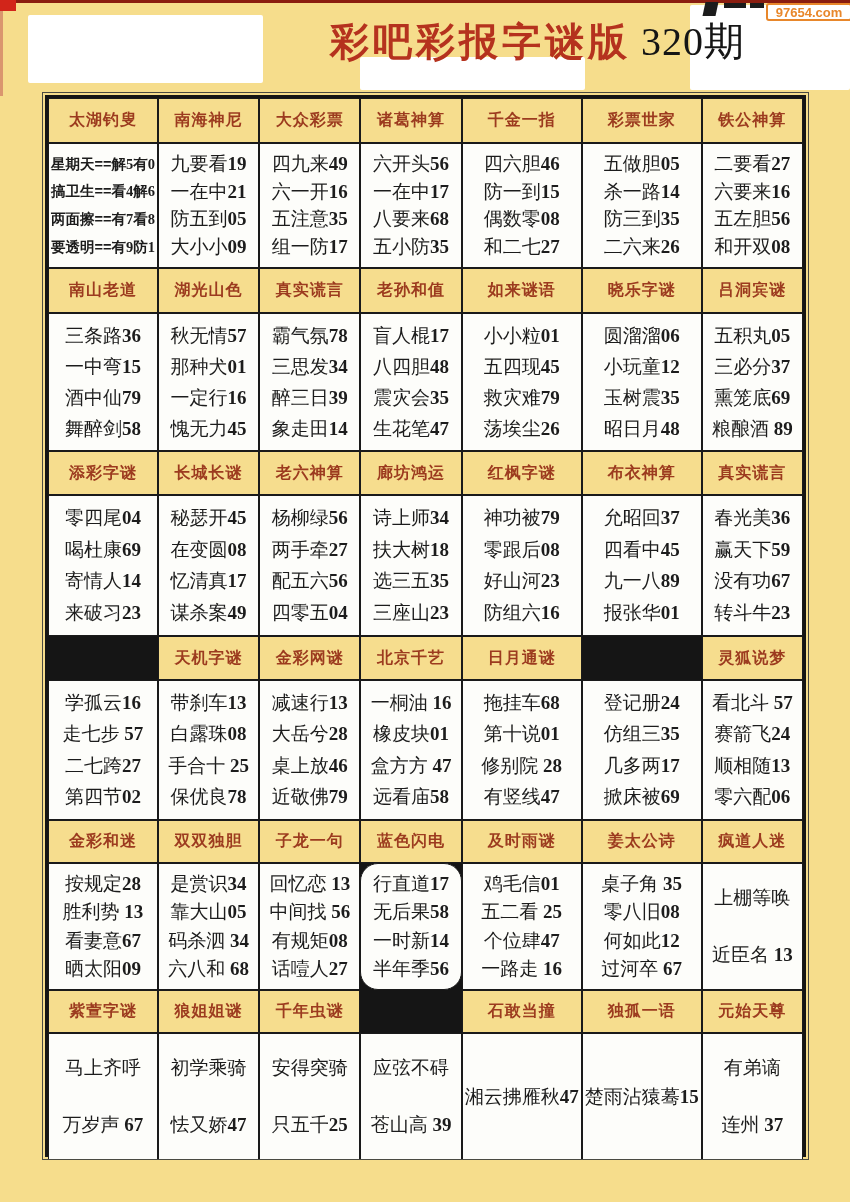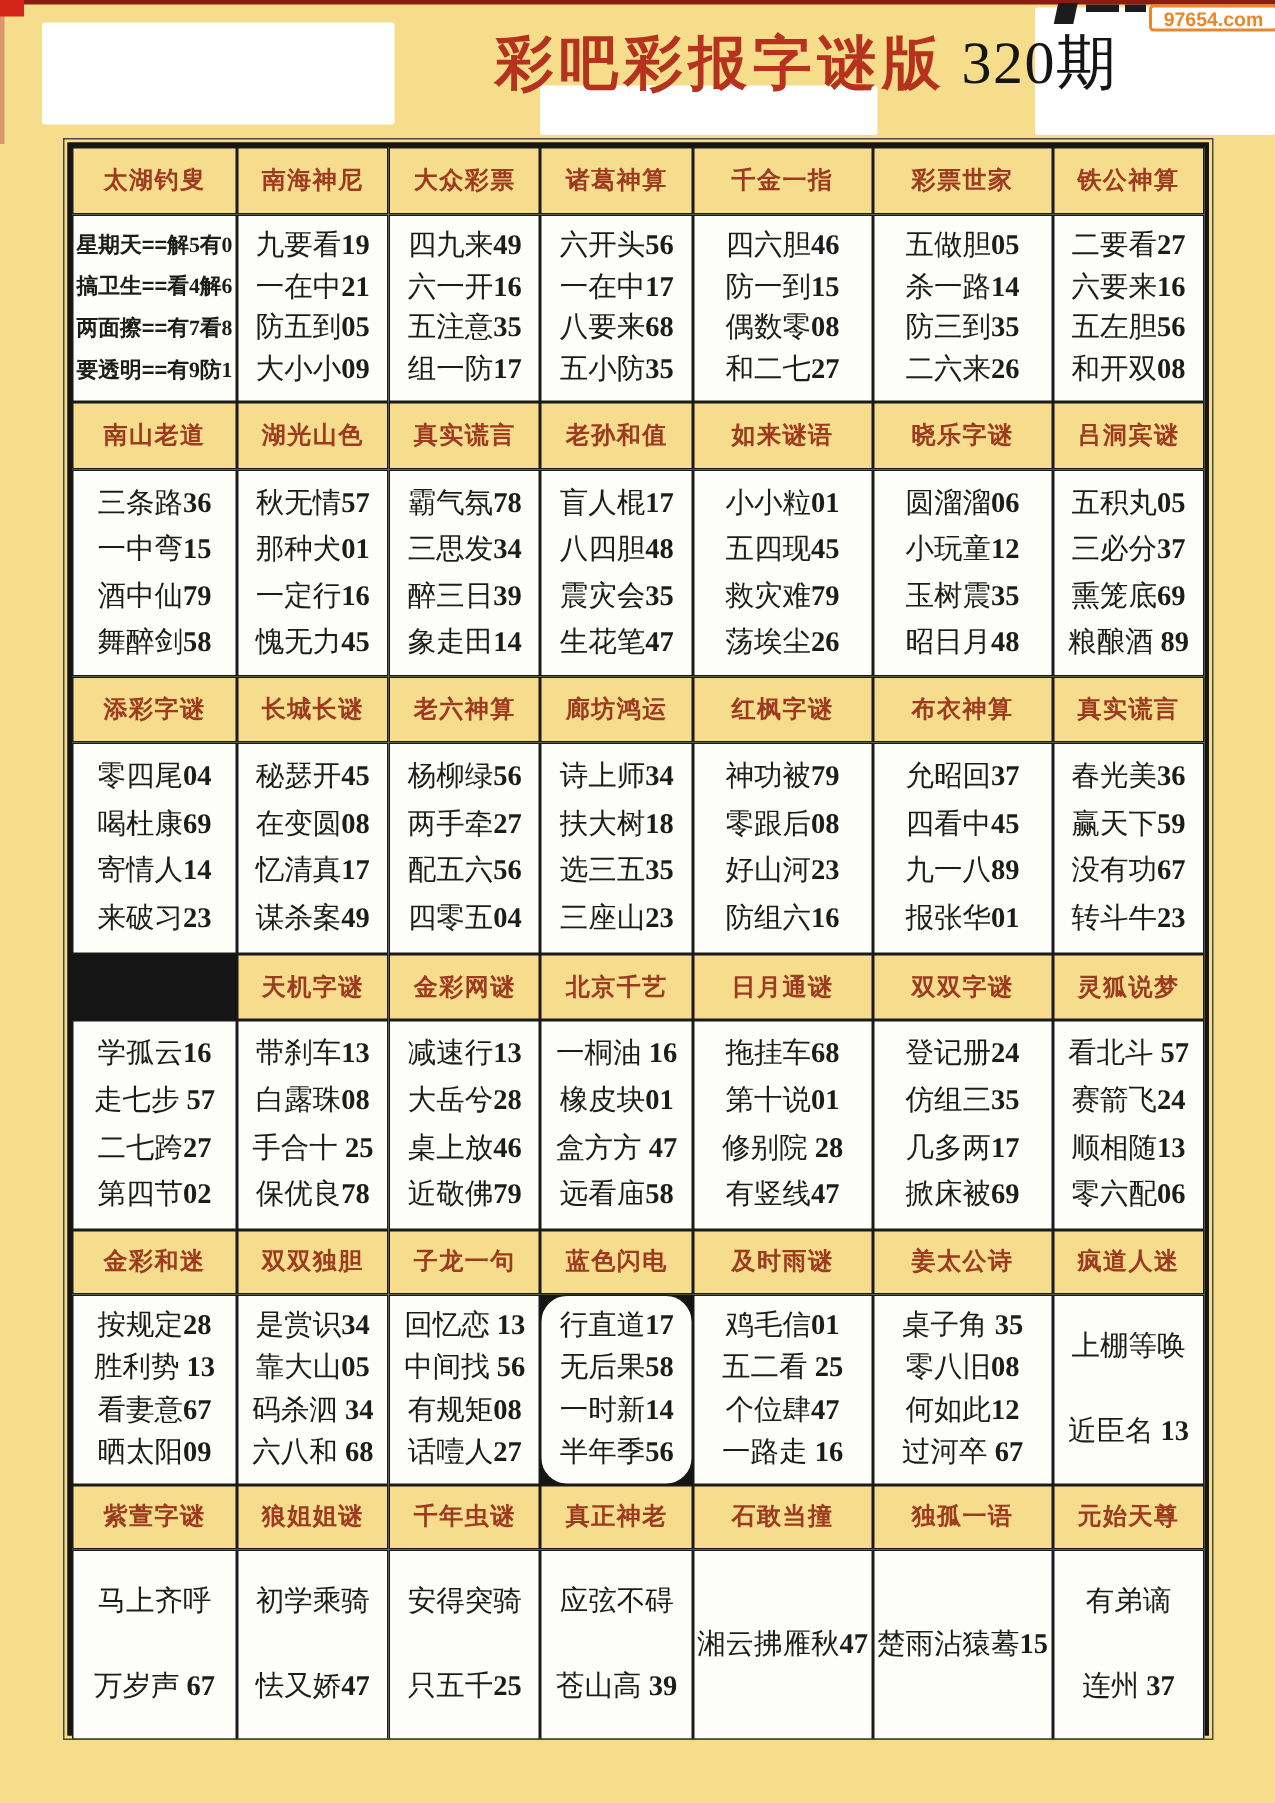--- a/index.html
+++ b/index.html
@@ -265,21 +265,20 @@
       <span class="line">盒方方 <b>47</b></span>
       <span class="line">远看庙<b>58</b></span>
     </div>
     <div class="hd" style="grid-area: 7 / 5;">日月通谜</div>
     <div class="ct" style="grid-area: 8 / 5;">
       <span class="line">拖挂车<b>68</b></span>
       <span class="line">第十说<b>01</b></span>
       <span class="line">修别院 <b>28</b></span>
       <span class="line">有竖线<b>47</b></span>
     </div>
-    <div class="hd" style="grid-area: 7 / 6;">双双字谜</div>
     <div class="ct" style="grid-area: 8 / 6;">
       <span class="line">登记册<b>24</b></span>
       <span class="line">仿组三<b>35</b></span>
       <span class="line">几多两<b>17</b></span>
       <span class="line">掀床被<b>69</b></span>
     </div>
     <div class="hd" style="grid-area: 7 / 7;">灵狐说梦</div>
     <div class="ct" style="grid-area: 8 / 7;">
       <span class="line">看北斗 <b>57</b></span>
       <span class="line">赛箭飞<b>24</b></span>
@@ -341,21 +340,20 @@
     <div class="hd" style="grid-area: 11 / 2;">狼姐姐谜</div>
     <div class="ct" style="grid-area: 12 / 2;">
       <span class="line">初学乘骑</span>
       <span class="line">怯又娇<b>47</b></span>
     </div>
     <div class="hd" style="grid-area: 11 / 3;">千年虫谜</div>
     <div class="ct" style="grid-area: 12 / 3;">
       <span class="line">安得突骑</span>
       <span class="line">只五千<b>25</b></span>
     </div>
-    <div class="hd" style="grid-area: 11 / 4;">真正神老</div>
     <div class="ct" style="grid-area: 12 / 4;">
       <span class="line">应弦不碍</span>
       <span class="line">苍山高 <b>39</b></span>
     </div>
     <div class="hd" style="grid-area: 11 / 5;">石敢当撞</div>
     <div class="ct" style="grid-area: 12 / 5;">
       <span class="line">湘云拂雁秋<b>47</b></span>
     </div>
     <div class="hd" style="grid-area: 11 / 6;">独孤一语</div>
     <div class="ct" style="grid-area: 12 / 6;">

